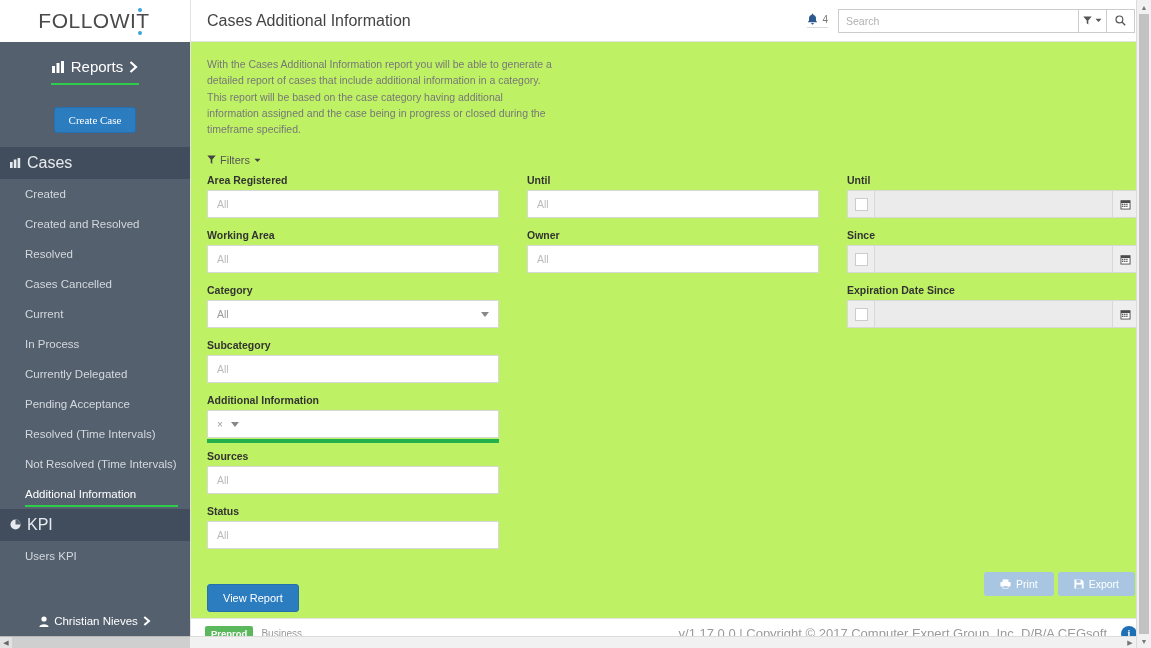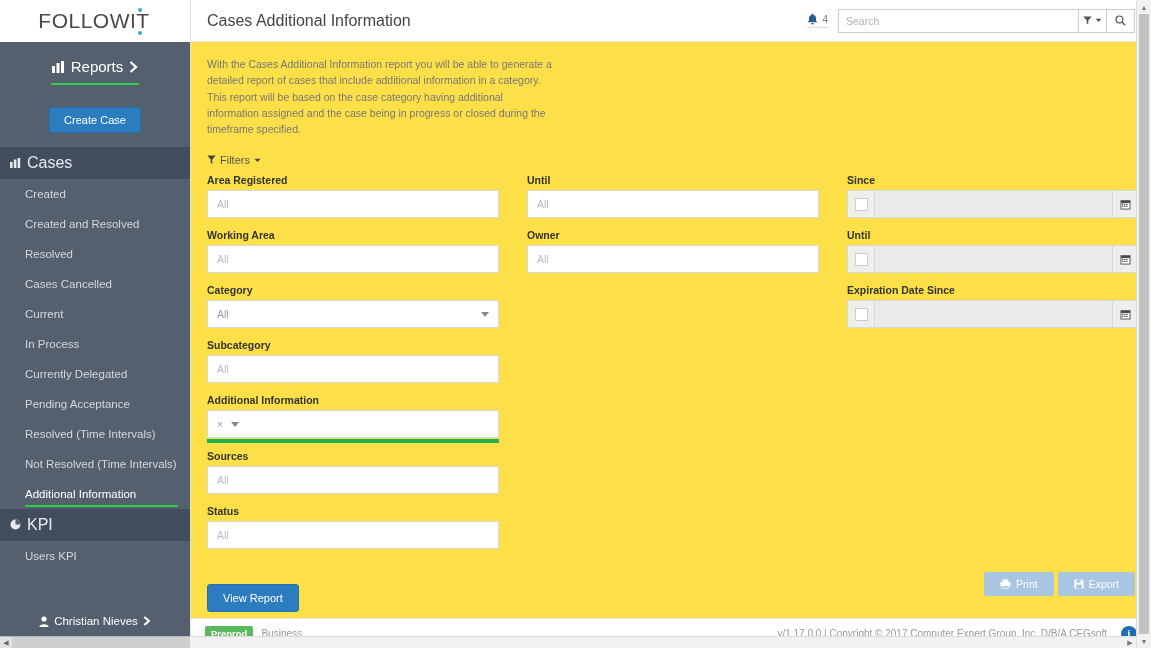--- a/index.html
+++ b/index.html
@@ -44,21 +44,21 @@
     font-size: 15px; color: #ffffff; display: inline-flex;
     align-items: center; gap: 6px; cursor: pointer;
   }
   .reports-underline {
     width: 88px; height: 2px; background: #2ecc4a; margin: 6px auto 0;
   }
   .create-case-wrap { text-align: center; padding: 10px 0 14px; }
   .create-case {
     background: #2b7dc0; color: #fff; border: 1px solid #2471ad;
     font-size: 11px; padding: 6px 14px; border-radius: 3px;
-    cursor: pointer; font-family: Liberation Sans, sans-serif;
+    cursor: pointer; font-family: Liberation Serif, serif;
   }
 
   .nav-section-header {
     background: #414d5c; color: #e6eaee; font-size: 16px;
     padding: 7px 10px; display: flex; align-items: center; gap: 6px;
     cursor: pointer;
   }
   .nav-item {
     color: #d3d8de; font-size: 11.5px;
     padding: 9px 10px 9px 25px; cursor: pointer; position: relative;
@@ -81,21 +81,21 @@
   }
   .sidebar-hscroll .arrow-left {
     width: 12px; height: 12px; background: #e2e2e2;
     font-size: 7px; color: #666; display: flex;
     align-items: center; justify-content: center;
   }
 
   
   .main {
     flex: 1 1 auto; height: 648px; display: flex; flex-direction: column;
-    background: #fde047; position: relative; overflow: hidden;
+    background: #bef264; position: relative; overflow: hidden;
     border-left: 1px solid #e3e3e3;
   }
   .topbar {
     height: 42px; flex: 0 0 42px; border-bottom: 1px solid #e3e3e3;
     display: flex; align-items: center; padding: 0 16px;
     background: #fff;
   }
   .page-title { font-size: 16px; color: #444; font-weight: 400; }
   .topbar-right {
     margin-left: auto; display: flex; align-items: center; gap: 10px;
@@ -205,21 +205,21 @@
 
   .footer {
     height: 30px; flex: 0 0 30px; border-top: 1px solid #e3e3e3;
     display: flex; align-items: center; padding: 0 14px; background: #fff;
   }
   .badge-preprod {
     background: #5cb85c; color: #fff; font-size: 9.5px;
     padding: 2px 6px; border-radius: 2px; font-weight: bold;
   }
   .footer-env { font-size: 10px; color: #999; margin-left: 8px; }
-  .footer-copy { margin-left: auto; font-size: 10px; color: #9a9a9a; text-align: right; }
+  .footer-copy { margin-left: auto; font-size: 13px; color: #9a9a9a; text-align: right; }
   .info-circle {
     width: 16px; height: 16px; border-radius: 50%; background: #1f6fb5;
     color: #fff; font-size: 10px; font-weight: bold; margin-left: 14px;
     display: flex; align-items: center; justify-content: center;
     cursor: pointer; font-family: "Liberation Serif", serif;
   }
 
   
   .vscroll {
     position: absolute; right: 0; top: 0; width: 15px; height: 648px;
@@ -449,21 +449,21 @@
             <label class="field-label">Owner</label>
             <input class="input-box" type="text" placeholder="All" style="">
           </div>
         </div>
 
         <div></div>
 
         <div class="col">
 
           <div class="field">
-            <label class="field-label">Since</label>
+            <label class="field-label">Until</label>
             <div class="date-field">
               <div class="date-check">
                   <div class="box"></div>
                 </div>
               <input class="date-input" type="text" disabled="" style="">
               <div class="date-cal">
                 <span>
                   <svg width="11" height="11" viewBox="0 0 11 11">
                     <rect x="0.5" y="1.2" width="10" height="9.3" fill="#4a4a4a"></rect>
                     <rect x="1.4" y="4" width="8.2" height="5.6" fill="#ffffff"></rect>
@@ -473,21 +473,21 @@
                     <rect x="2" y="6.7" width="1.4" height="1.2" fill="#4a4a4a"></rect>
                     <rect x="4.1" y="6.7" width="1.4" height="1.2" fill="#4a4a4a"></rect>
                     <rect x="6.2" y="6.7" width="1.4" height="1.2" fill="#4a4a4a"></rect>
                   </svg>
                 </span>
               </div>
             </div>
           </div>
 
           <div class="field">
-            <label class="field-label">Until</label>
+            <label class="field-label">Since</label>
             <div class="date-field">
               <div class="date-check">
                   <div class="box"></div>
                 </div>
               <input class="date-input" type="text" disabled="" style="">
               <div class="date-cal">
                 <span>
                   <svg width="11" height="11" viewBox="0 0 11 11">
                     <rect x="0.5" y="1.2" width="10" height="9.3" fill="#4a4a4a"></rect>
                     <rect x="1.4" y="4" width="8.2" height="5.6" fill="#ffffff"></rect>

